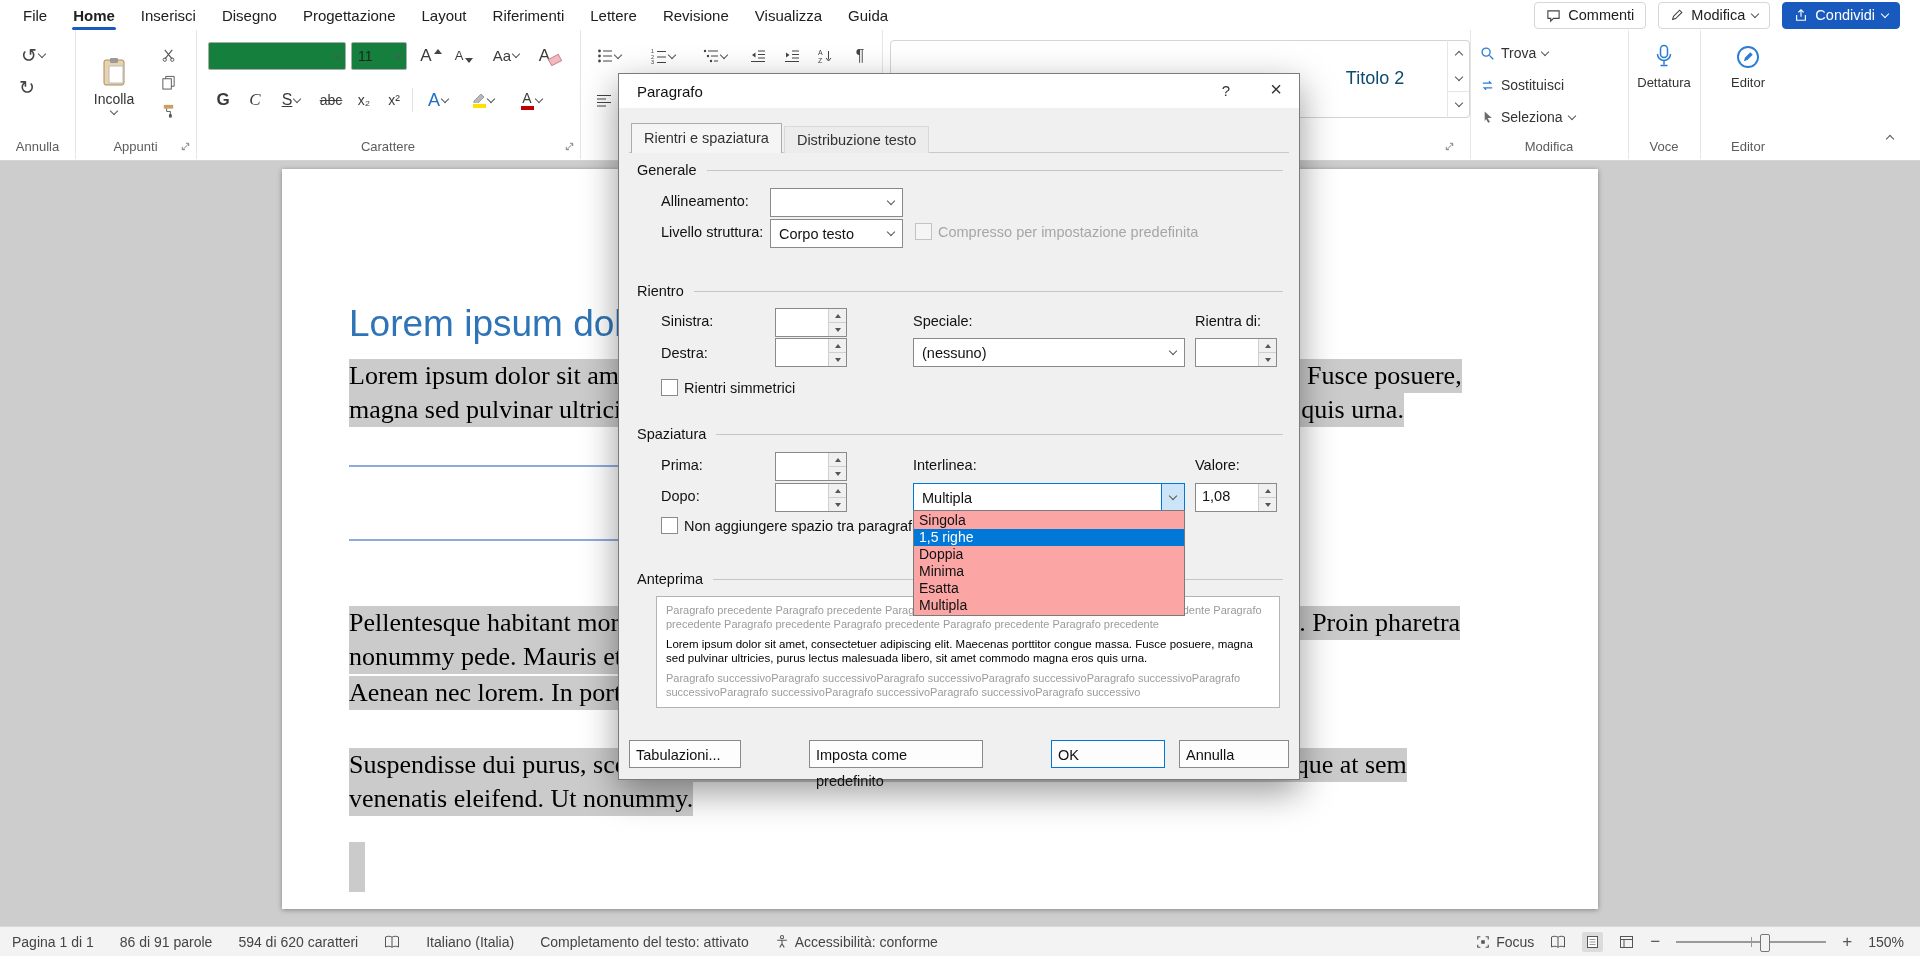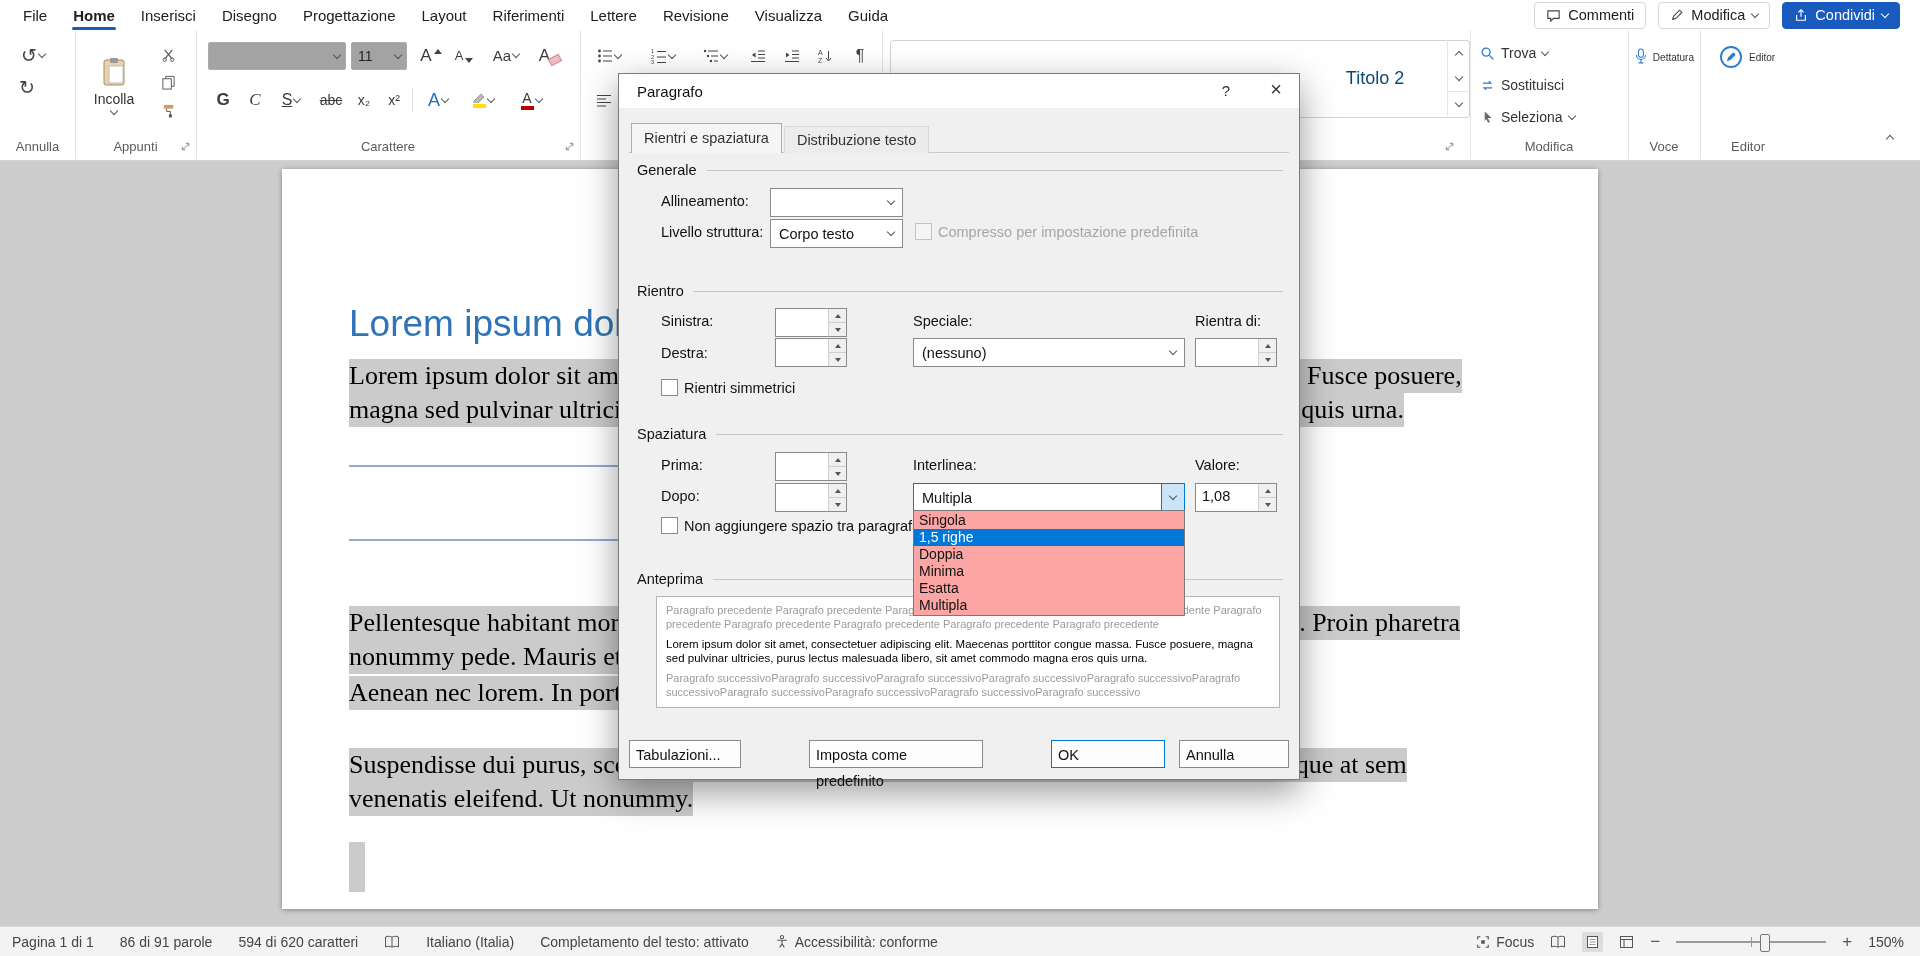--- a/index.html
+++ b/index.html
@@ -22,21 +22,21 @@
   .chev.up{transform:rotate(-135deg);margin-top:3px}
 
   
   .ribbon{position:absolute;top:30px;left:0;width:100%;height:130px;background:#fff;border-bottom:1px solid #d4d4d4;z-index:2}
   .rg{position:absolute;top:0;height:129px;border-right:1px solid #e6e6e6}
   .rg-label{position:absolute;bottom:5px;left:0;right:0;text-align:center;font-size:13px;color:#5c5c5c;white-space:nowrap}
   .ricon{position:absolute;display:flex;align-items:center;justify-content:center;color:#3b3b3b;border-radius:3px;gap:2px}
   .uglyph{font-size:19px;line-height:1;color:#444}
   .paste-btn{position:absolute;left:8px;top:8px;width:62px;height:94px;display:flex;flex-direction:column;align-items:center;justify-content:center;gap:4px;font-size:14px;color:#333;border-radius:3px}
   .launcher{position:absolute;right:4px;bottom:6px;width:13px;height:13px;display:flex;align-items:center;justify-content:center}
-  .rcombo{position:absolute;height:26px;border:1px solid #ababab;border-radius:2px;background:#a3a3a3;display:flex;align-items:center;font-size:14px}
+  .rcombo{position:absolute;height:26px;border:1px solid #ababab;border-radius:2px;background:#15803d;display:flex;align-items:center;font-size:14px}
   .rcombo .rcv{flex:1;padding:0 6px;color:#222}
   .rcombo .rcb{width:17px;height:100%;display:flex;align-items:center;justify-content:center}
   .fbtn{height:27px}
   .bigA{font-size:17px;line-height:1}
   .smallA{font-size:13px;line-height:1}
   .tri-up{width:0;height:0;border-left:4px solid transparent;border-right:4px solid transparent;border-bottom:5px solid #444;margin-bottom:9px}
   .tri-down{width:0;height:0;border-left:4px solid transparent;border-right:4px solid transparent;border-top:5px solid #444;margin-top:9px}
   .eraser{width:10px;height:6px;background:#f3b8c0;border:1px solid #c78f97;transform:rotate(-28deg);margin-left:-3px;margin-bottom:-8px}
   .fG{font-weight:bold;font-size:17px}
   .fC{font-style:italic;font-family:"Liberation Serif",serif;font-size:17px}
@@ -46,21 +46,21 @@
   .vsep{position:absolute;width:1px;height:24px;background:#e0e0e0}
   .stackA{display:flex;flex-direction:column;align-items:center;line-height:1}
   .cbar{width:13px;height:4px;margin-top:1px}
   .effectsA{font-size:18px;color:#1f6fc5;line-height:1}
   .styles-gallery{position:absolute;left:8px;top:10px;width:557px;height:76px;border:1px solid #d4d4d4;border-radius:4px 0 0 4px;background:#fff}
   .style-item{position:absolute;right:6px;top:4px;width:134px;height:66px;display:flex;align-items:center;justify-content:center;border-radius:3px}
   .style-name{font-size:18px;color:#0c4a6e}
   .gal-scroll{position:absolute;left:565px;top:10px;width:21px;height:76px;border:1px solid #d4d4d4;border-left:1px solid #e6e6e6;border-radius:0 4px 4px 0;background:#fff;display:flex;flex-direction:column}
   .gal-btn{flex:1;display:flex;align-items:center;justify-content:center}
   .rrow{position:absolute;left:10px;height:26px;display:flex;align-items:center;gap:6px;font-size:14px;color:#333;white-space:nowrap}
-  .bigv-btn{position:absolute;display:flex;flex-direction:row;align-items:center;gap:5px;font-size:10px;color:#333}
+  .bigv-btn{position:absolute;display:flex;flex-direction:column;align-items:center;gap:5px;font-size:13px;color:#333}
   .ribbon-collapse{position:absolute;right:18px;bottom:14px;width:24px;height:18px;display:flex;align-items:center;justify-content:center}
 
   
   .docarea{position:absolute;top:160px;left:0;width:100%;height:767px;background:#cdcdcd;overflow:hidden}
   .page{position:absolute;left:282px;top:9px;width:1316px;height:740px;background:#fff;box-shadow:0 1px 5px rgba(0,0,0,.35);overflow:hidden}
   .doc-heading{position:absolute;left:67px;top:134px;font-size:37px;color:#2e74b6;white-space:nowrap}
   .doc-para{position:absolute;left:67px;font-family:"Liberation Serif",serif;font-size:26px;line-height:34px;white-space:nowrap;color:#000}
   .dline{display:block;width:fit-content}
   .dline.sel{background:#cbcbcb}
   .doc-rule{position:absolute;left:67px;width:905px;height:2px;background:#8eaadb}

